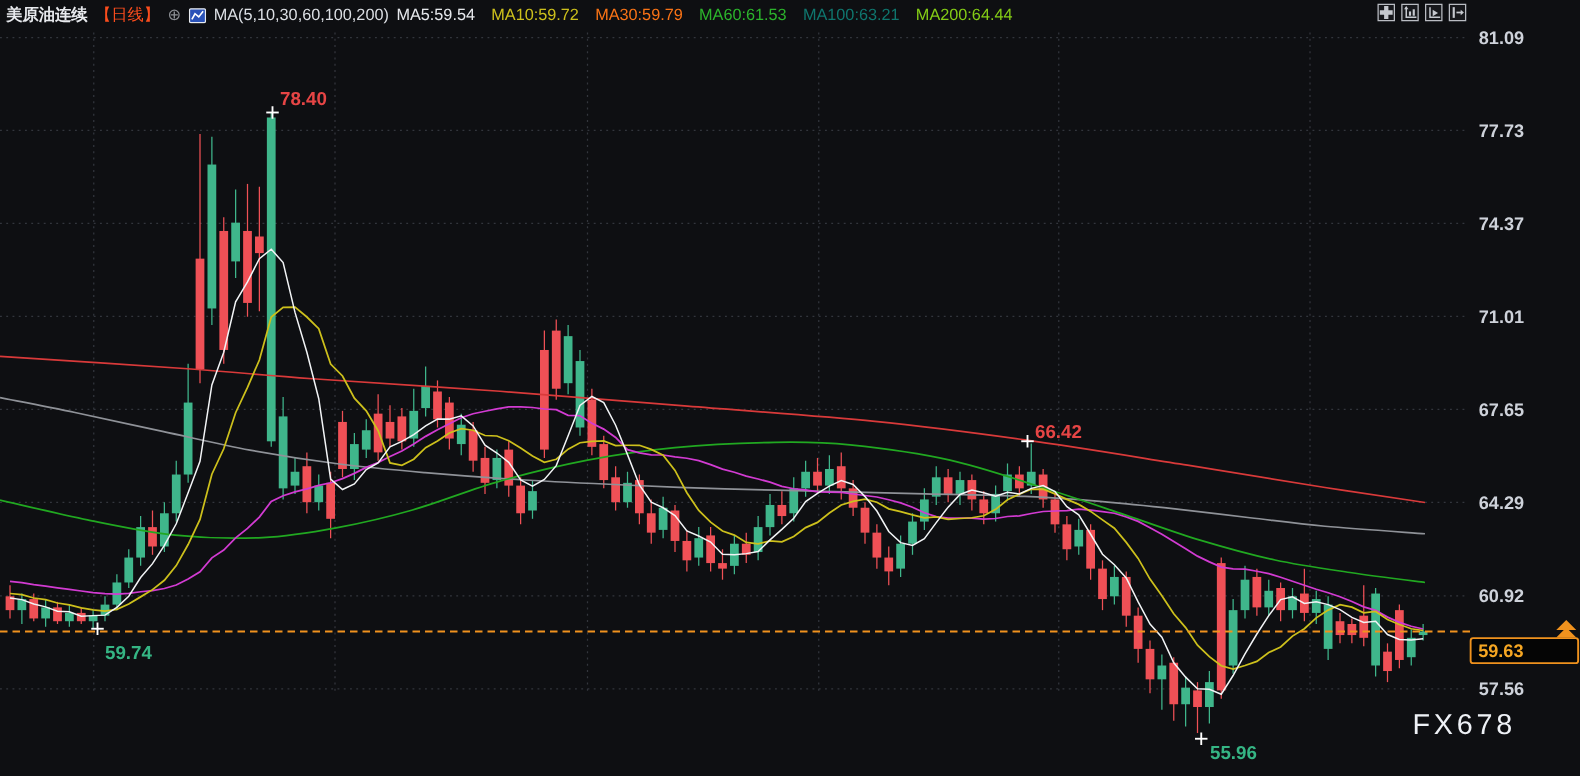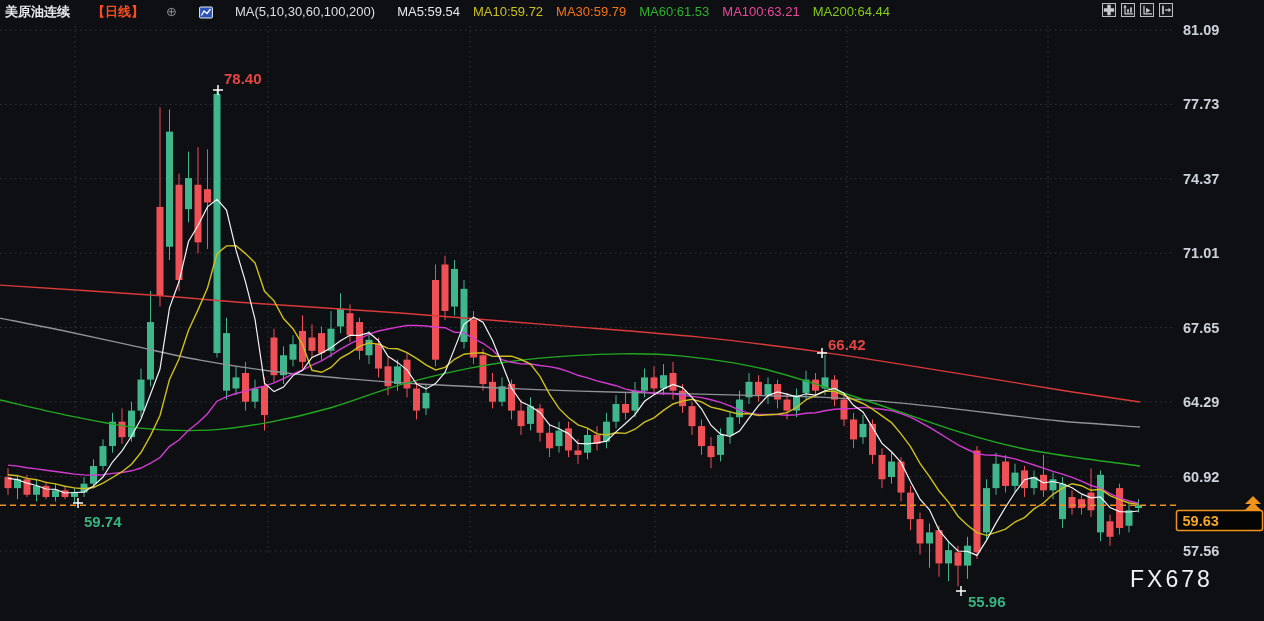--- a/index.html
+++ b/index.html
@@ -1,21 +1,21 @@
 <!DOCTYPE html>
 <html><head>
 <meta charset="utf-8">
 <style>
   html,body{margin:0;padding:0;background:#0e0f12;}
   .app{position:relative;width:1264px;height:621px;background:#0e0f12;overflow:hidden;
        font-family:"Liberation Sans","DejaVu Sans",sans-serif;}
   .hdr{position:absolute;left:5px;top:3px;height:18px;display:flex;align-items:center;
-       gap:22px;font-size:13px;line-height:18px;white-space:nowrap;z-index:5;}
+       gap:6px;font-size:13px;line-height:18px;white-space:nowrap;z-index:5;}
   .hdr .title{color:#e8eaee;font-weight:700;}
-  .hdr .period{color:#fb4d1d;font-weight:700;}
+  .hdr .period{color:#fb4d1d;font-weight:400;}
   .hdr .plus{color:#8a8d92;font-size:13px;}
   .hdr .magroup{color:#dcdfe4;}
   .hdr .malegend span{margin-right:13px;font-weight:400;}
   .tools{position:absolute;top:3px;right:91px;display:flex;gap:5px;z-index:5;}
   .tools .tbtn{width:14px;height:14px;border:1px solid #b9bcc2;box-sizing:border-box;
        display:flex;align-items:center;justify-content:center;background:#17181c;cursor:pointer;}
   .wm{position:absolute;left:1130px;top:566px;font-size:23px;letter-spacing:3px;
       color:#eef1f6;z-index:4;font-weight:400;}
   svg.chart{position:absolute;left:0;top:0;}
 </style>
@@ -28,21 +28,21 @@
     <span class="title">美原油连续</span>
     <span class="period">【日线】</span>
     <span class="plus">⊕</span>
     <span style="display:flex;align-items:center;">
       <svg width="14" height="13" viewBox="0 0 14 13">
         <rect x="0.6" y="1" width="12.8" height="11" rx="1" fill="#2a52b8" stroke="#e8ebf0" stroke-width="1"></rect>
         <polyline points="2.5,9.5 5,5 8,7.5 11.5,3" fill="none" stroke="#ffffff" stroke-width="1.3"></polyline>
       </svg>
     </span>
     <span class="magroup">MA(5,10,30,60,100,200)</span>
-    <span class="malegend" id="ma-legend"><span style="color: rgb(230, 232, 236);">MA5:59.54</span><span style="color: rgb(205, 192, 28); text-align: right;">MA10:59.72</span><span style="color: #f97316;">MA30:59.79</span><span style="color: rgb(44, 180, 44);">MA60:61.53</span><span style="color: #ec4899; text-align: right;">MA100:63.21</span><span style="color: #84cc16;">MA200:64.44</span></span>
+    <span class="malegend" id="ma-legend"><span style="color: rgb(230, 232, 236);">MA5:59.54</span><span style="color: rgb(205, 192, 28); text-align: right;">MA10:59.72</span><span style="color: #f97316;">MA30:59.79</span><span style="color: rgb(44, 180, 44);">MA60:61.53</span><span style="color: #0f766e; text-align: right;">MA100:63.21</span><span style="color: #84cc16;">MA200:64.44</span></span>
   </div>
 
   <div class="tools">
     <span class="tbtn">
       <svg width="12" height="12" viewBox="0 0 14 14">
           <path d="M5 1h4v4h4v4h-4v4H5V9H1V5h4z" fill="#c6c9cf"></path>
         </svg>
     </span>
     <span class="tbtn">
       <svg width="12" height="12" viewBox="0 0 14 14">

